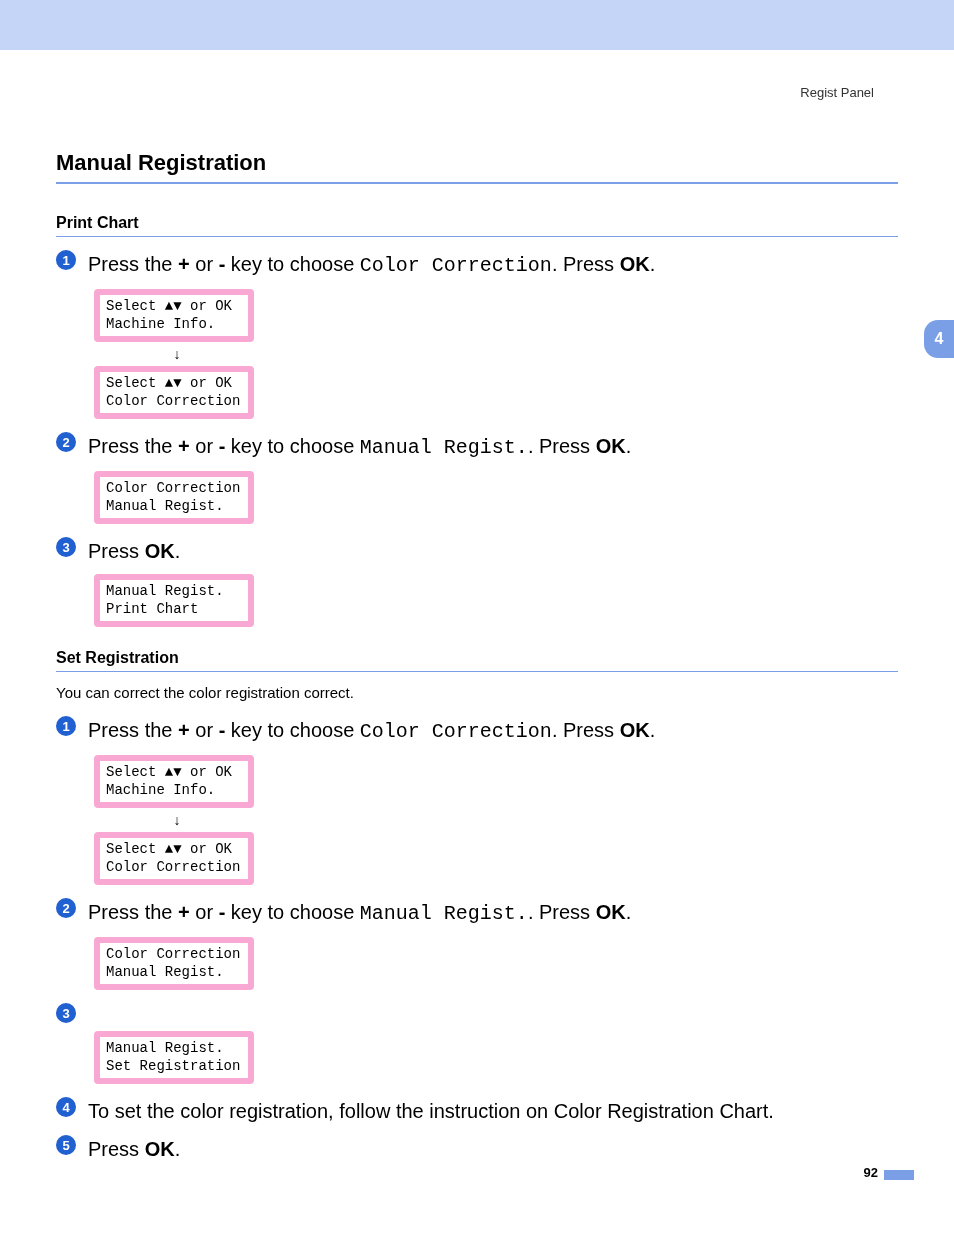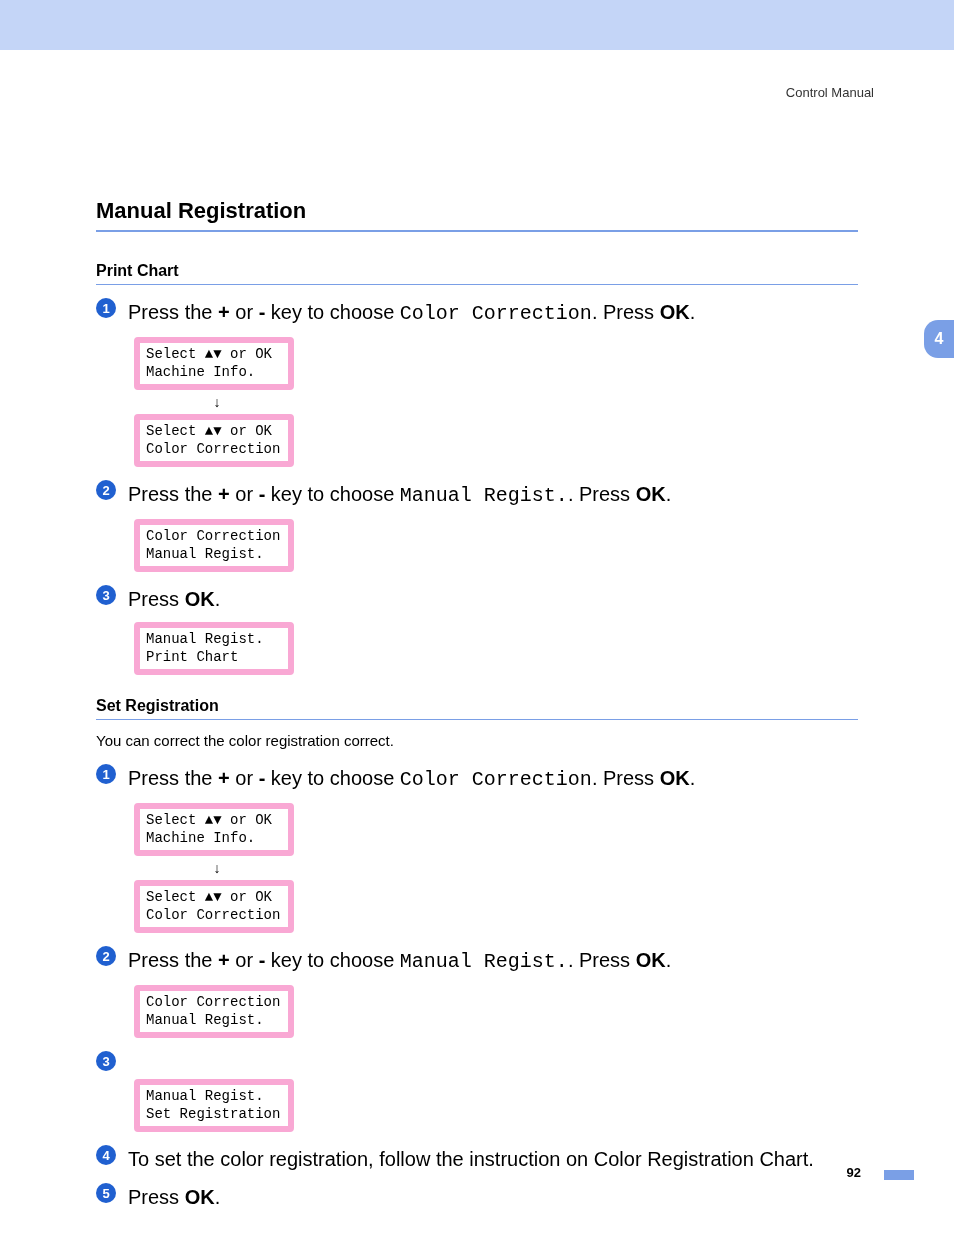--- a/index.html
+++ b/index.html
@@ -18,23 +18,22 @@
     background: #c4d5f7;
   }
   .header-label {
     position: absolute;
     top: 85px;
     right: 80px;
     font-size: 13px;
     color: #333;
   }
   .content {
-    padding: 0 96px;
+    padding: 0 56px;
     padding-top: 40px;
-    margin-top: 48px;
   }
   .page-title {
     font-size: 22px;
     font-weight: bold;
     border-bottom: 2px solid #7a9fe6;
     padding-bottom: 6px;
     margin-top: 60px;
     margin-bottom: 30px;
   }
   .section-title {
@@ -108,38 +107,38 @@
     color: #fff;
     font-size: 16px;
     font-weight: bold;
     display: flex;
     align-items: center;
     justify-content: center;
   }
   .page-number {
     position: absolute;
     bottom: 55px;
-    right: 93px;
+    right: 76px;
     font-size: 13px;
     font-weight: bold;
   }
   .corner-bar {
     position: absolute;
     bottom: 55px;
     right: 40px;
     width: 30px;
     height: 10px;
     background: #7a9fe6;
   }
 </style>
 </head>
 <body>
 
 <div class="top-bar"></div>
-<div class="header-label">Control Manual</div>
+<div class="header-label">Regist Panel</div>
 <div class="side-tab">4</div>
 
 <div class="content">
   <h1 class="page-title">Manual Registration</h1>
   <div id="sections">
       <h2 class="section-title">Print Chart</h2>
       <div class="step">
         <div class="step-num">1</div>
         <div class="step-text"><span>Press the </span><span class="bold">+</span><span> or </span><span class="bold">-</span><span> key to choose </span><span class="mono">Color Correction</span><span>. Press </span><span class="bold">OK</span><span>.</span></div>
       </div>

